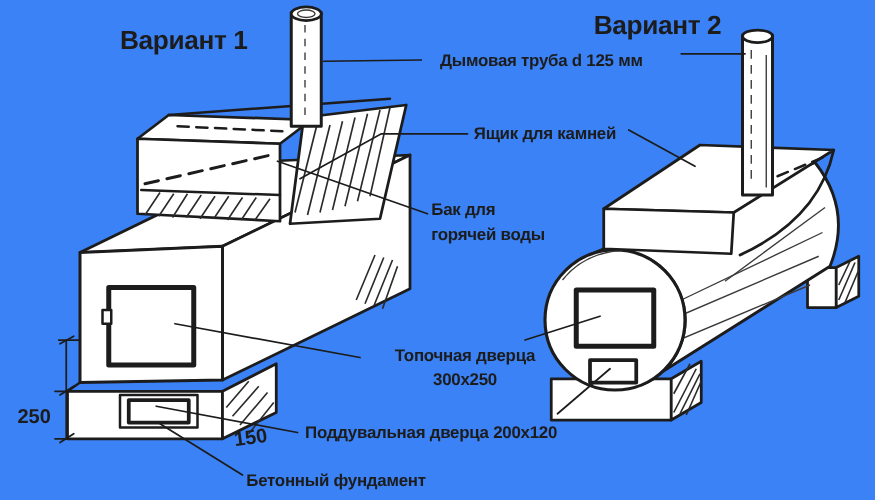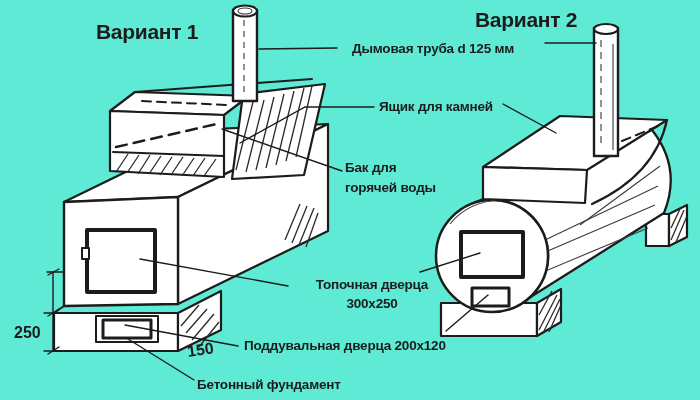--- a/index.html
+++ b/index.html
@@ -1,17 +1,17 @@
 <!DOCTYPE html>
 <html><head>
 <meta charset="utf-8">
 <style>
   html,body{margin:0;padding:0;background:#ffffff;}
   .canvas{
-    position:relative;width:700px;height:400px;background:#5eead4;overflow:hidden;
+    position:relative;width:700px;height:400px;background:#3b82f6;overflow:hidden;
     font-family:"Liberation Sans", sans-serif;
   }
   svg{display:block;}
   text{fill:#1c1c1c;}
   .title{font-size:21px;font-weight:bold;letter-spacing:-0.3px;}
   .lbl{font-size:13.5px;font-weight:bold;letter-spacing:-0.2px;}
   .dim{font-size:16px;font-weight:bold;}
   .ink{stroke:#1c1c1c;fill:none;stroke-linecap:round;stroke-linejoin:round;}
   .w{fill:#ffffff;}
   .ld{stroke:#1c1c1c;stroke-width:1.4;fill:none;stroke-linecap:round;}

